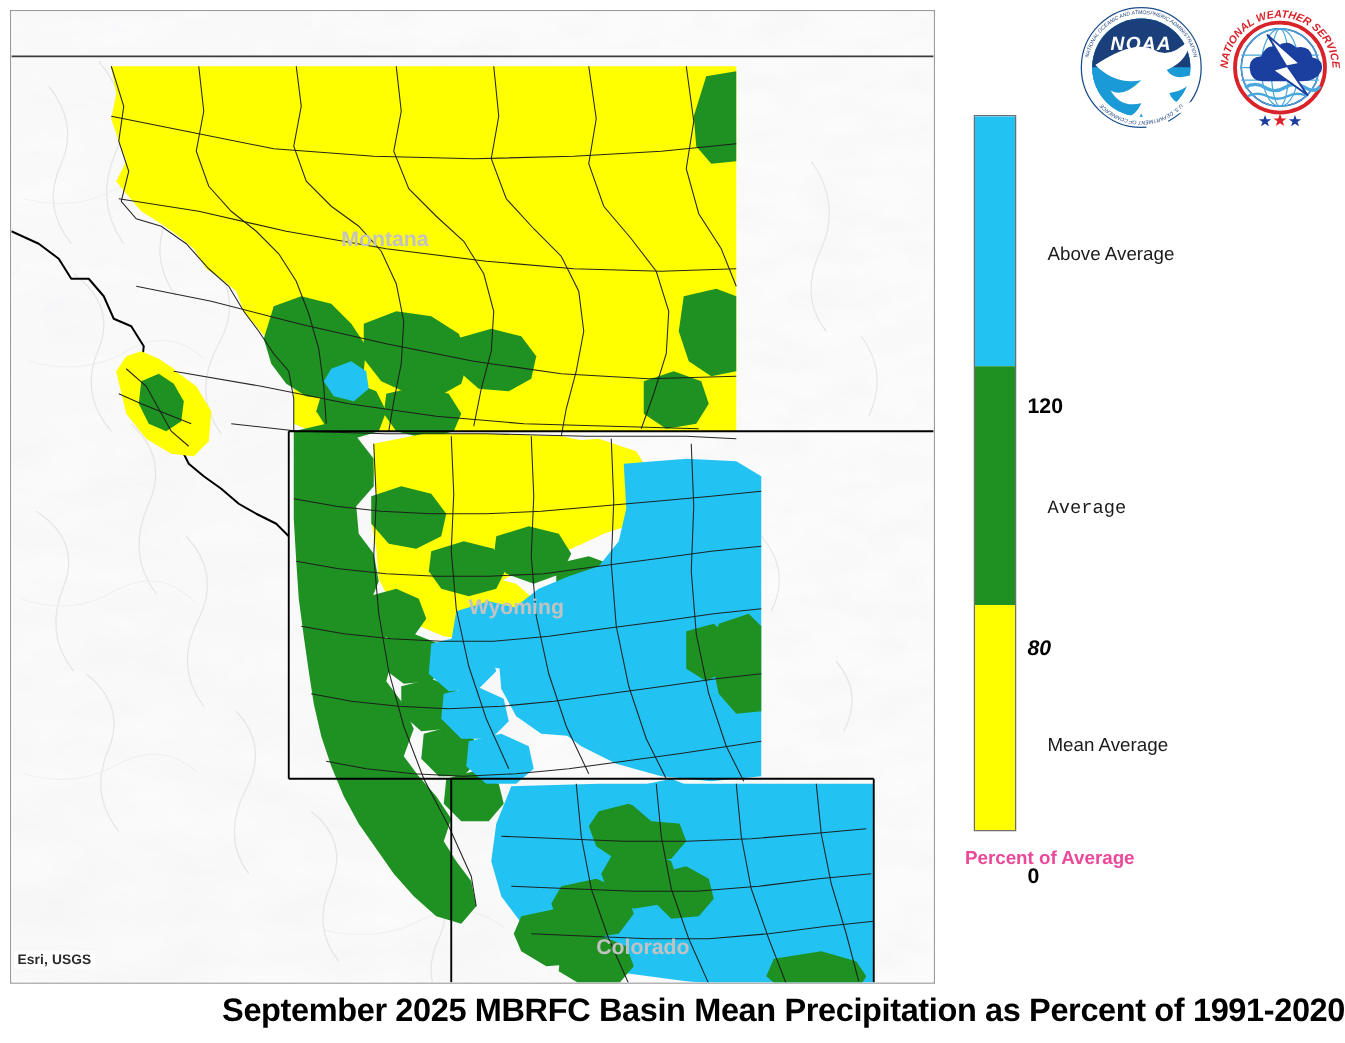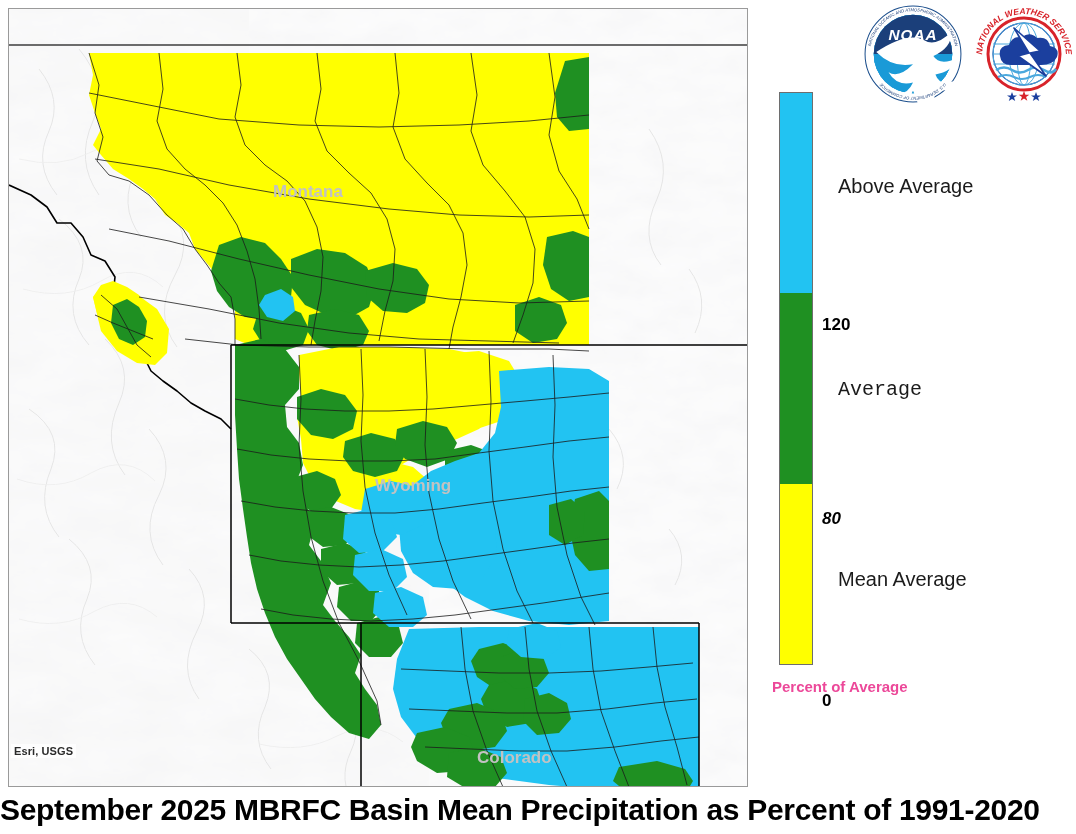--- a/index.html
+++ b/index.html
@@ -33,21 +33,21 @@
     left: 0; top: 0;
     width: 738px;
     height: 777px;
   }
   #map-canvas svg { display: block; }
 
   
   #esri-attrib {
     position: absolute;
     left: 2px;
-    bottom: 28px;
+    bottom: 11px;
     font-size: 11px;
     color: #2b2b2b;
     background: rgba(255,255,255,0.72);
     padding: 1px 3px;
     letter-spacing: .1px;
     z-index: 40;
   }
 
   
   #legend {
@@ -57,23 +57,24 @@
     width: 34px;
     height: 573px;
     border: 1px solid #6e6e6e;
     box-sizing: border-box;
     overflow: hidden;
   }
   .legend-band { width: 100%; }
   .legend-label {
     position: absolute;
     left: 838px;
-    font-size: 20px;
+    font-size: 15px;
     color: #1b1b1b;
     white-space: nowrap;
+    margin-top: 20px;
   }
   .legend-tick {
     position: absolute;
     left: 822px;
     font-size: 17px;
     font-weight: bold;
     color: #000000;
     white-space: nowrap;
     margin-top: 43px;
   }
@@ -86,22 +87,22 @@
     color: #ec4899;
     white-space: nowrap;
   }
 
   
   #page-title {
     position: absolute;
     left: 0;
     top: 793px;
     width: 1076px;
-    text-align: left;
-    font-size: 30px;
+    text-align: right;
+    font-size: 26px;
     font-weight: bold;
     color: #000000;
     font-family: "Liberation Sans", sans-serif;
     letter-spacing: -0.3px;
     white-space: nowrap;
   }
 
   
   #logos {
     position: absolute;

